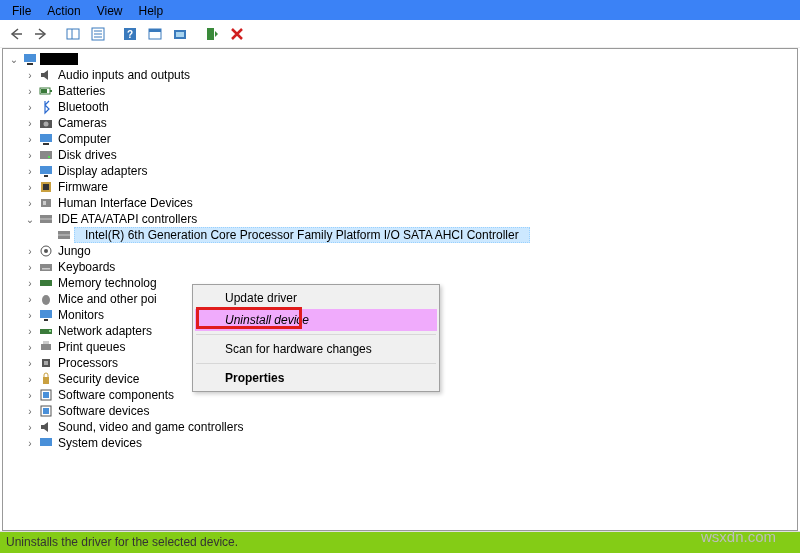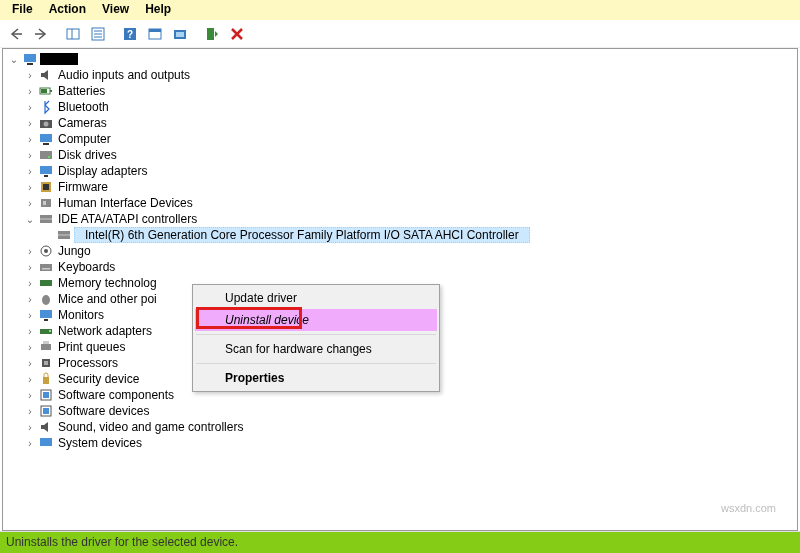--- a/index.html
+++ b/index.html
@@ -1,36 +1,36 @@
 <!DOCTYPE html>
 <html><head>
 <meta charset="utf-8">
 <style>
 * { margin: 0; padding: 0; box-sizing: border-box; }
 body { font-family: "Segoe UI", Tahoma, sans-serif; font-size: 12px; background: #fff; width: 800px; height: 553px; overflow: hidden; position: relative; }
-.menubar { height: 20px; display: flex; align-items: flex-start; padding: 0 4px; background: #fef9c3; font-weight: bold; }
+.menubar { height: 20px; display: flex; align-items: flex-end; padding: 0 4px; background: #3b82f6; }
 .menubar .item { padding: 2px 8px; cursor: default; }
 .toolbar { height: 28px; display: flex; align-items: center; padding: 0 4px; border-bottom: 1px solid #f0f0f0; gap: 1px; }
 .toolbar .btn { width: 24px; height: 24px; display: flex; align-items: center; justify-content: center; border: 1px solid transparent; }
 .toolbar .sep { width: 6px; }
 .tree-container { position: absolute; top: 48px; bottom: 22px; left: 2px; right: 2px; border: 1px solid #999; overflow: hidden; }
 .tree { position: absolute; inset: 0; overflow-y: scroll; padding: 2px 0; }
 .row { display: flex; align-items: center; height: 16px; padding-left: 4px; white-space: nowrap; }
 .expander { width: 14px; height: 14px; display: flex; align-items: center; justify-content: center; color: #6a6a6a; font-size: 10px; cursor: pointer; }
 .icon { width: 16px; height: 16px; margin: 0 2px 0 1px; display: flex; align-items: center; justify-content: center; }
 .label { padding: 0 2px; }
 .selected .label { background: #cce8ff; border: 1px dotted #99d1ff; padding: 0 10px; }
 .context-menu { position: absolute; background: #f0f0f0; border: 1px solid #a0a0a0; box-shadow: 2px 2px 4px rgba(0,0,0,0.2); width: 248px; padding: 2px; }
 .cm-item { padding: 4px 8px 4px 30px; position: relative; }
 .cm-highlight { background: #f0abfc; font-style: italic; }
 .cm-sep { height: 1px; background: #d7d7d7; margin: 3px 1px; }
 .cm-bold { font-weight: bold; }
 .red-box { position: absolute; border: 3px solid #e01c1c; pointer-events: none; }
 .statusbar { position: absolute; bottom: 0; left: 0; right: 0; height: 22px; background: #84cc16; padding: 3px 6px; font-size: 12px; color: #333; border-top: 1px solid #e0e0e0; }
-.watermark { position: absolute; bottom: 39px; right: 24px; font-size: 11px; color: #bdbdbd; }
+.watermark { position: absolute; bottom: 8px; right: 24px; font-size: 15px; color: #bdbdbd; }
 </style>
 </head>
 <body>
 
 <div class="menubar">
   <div class="item">File</div>
   <div class="item">Action</div>
   <div class="item">View</div>
   <div class="item">Help</div>
 </div>

